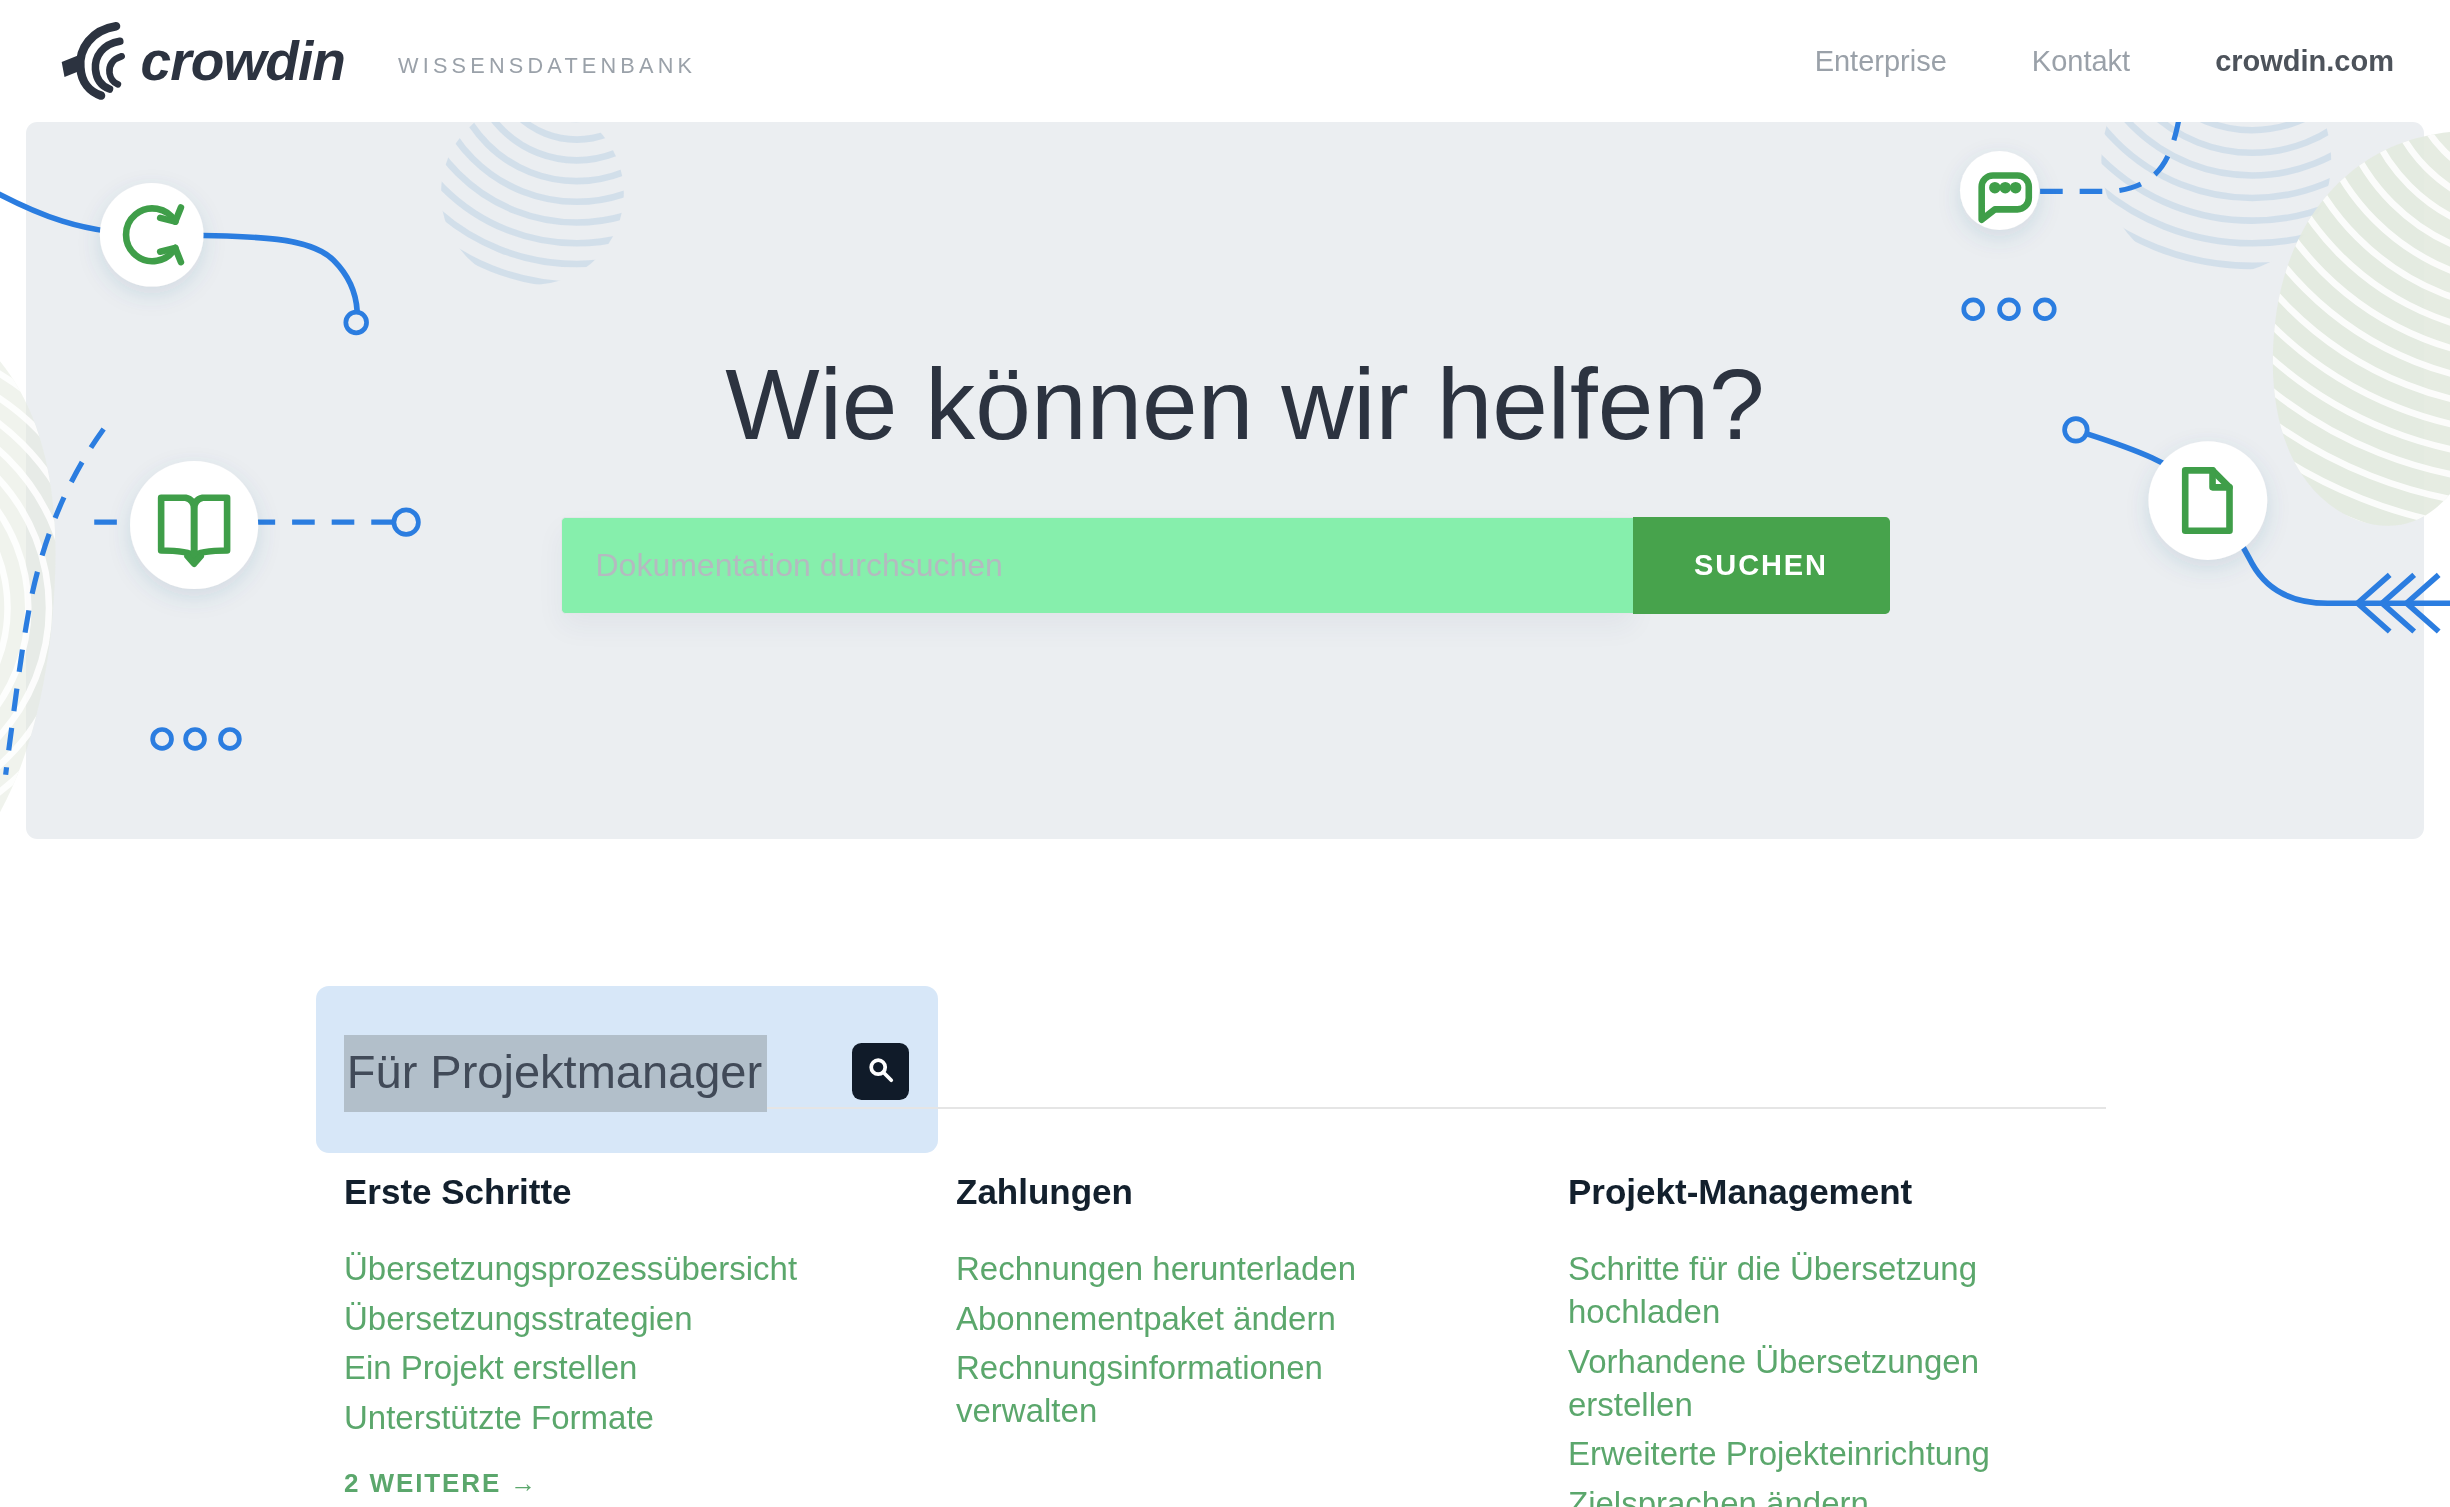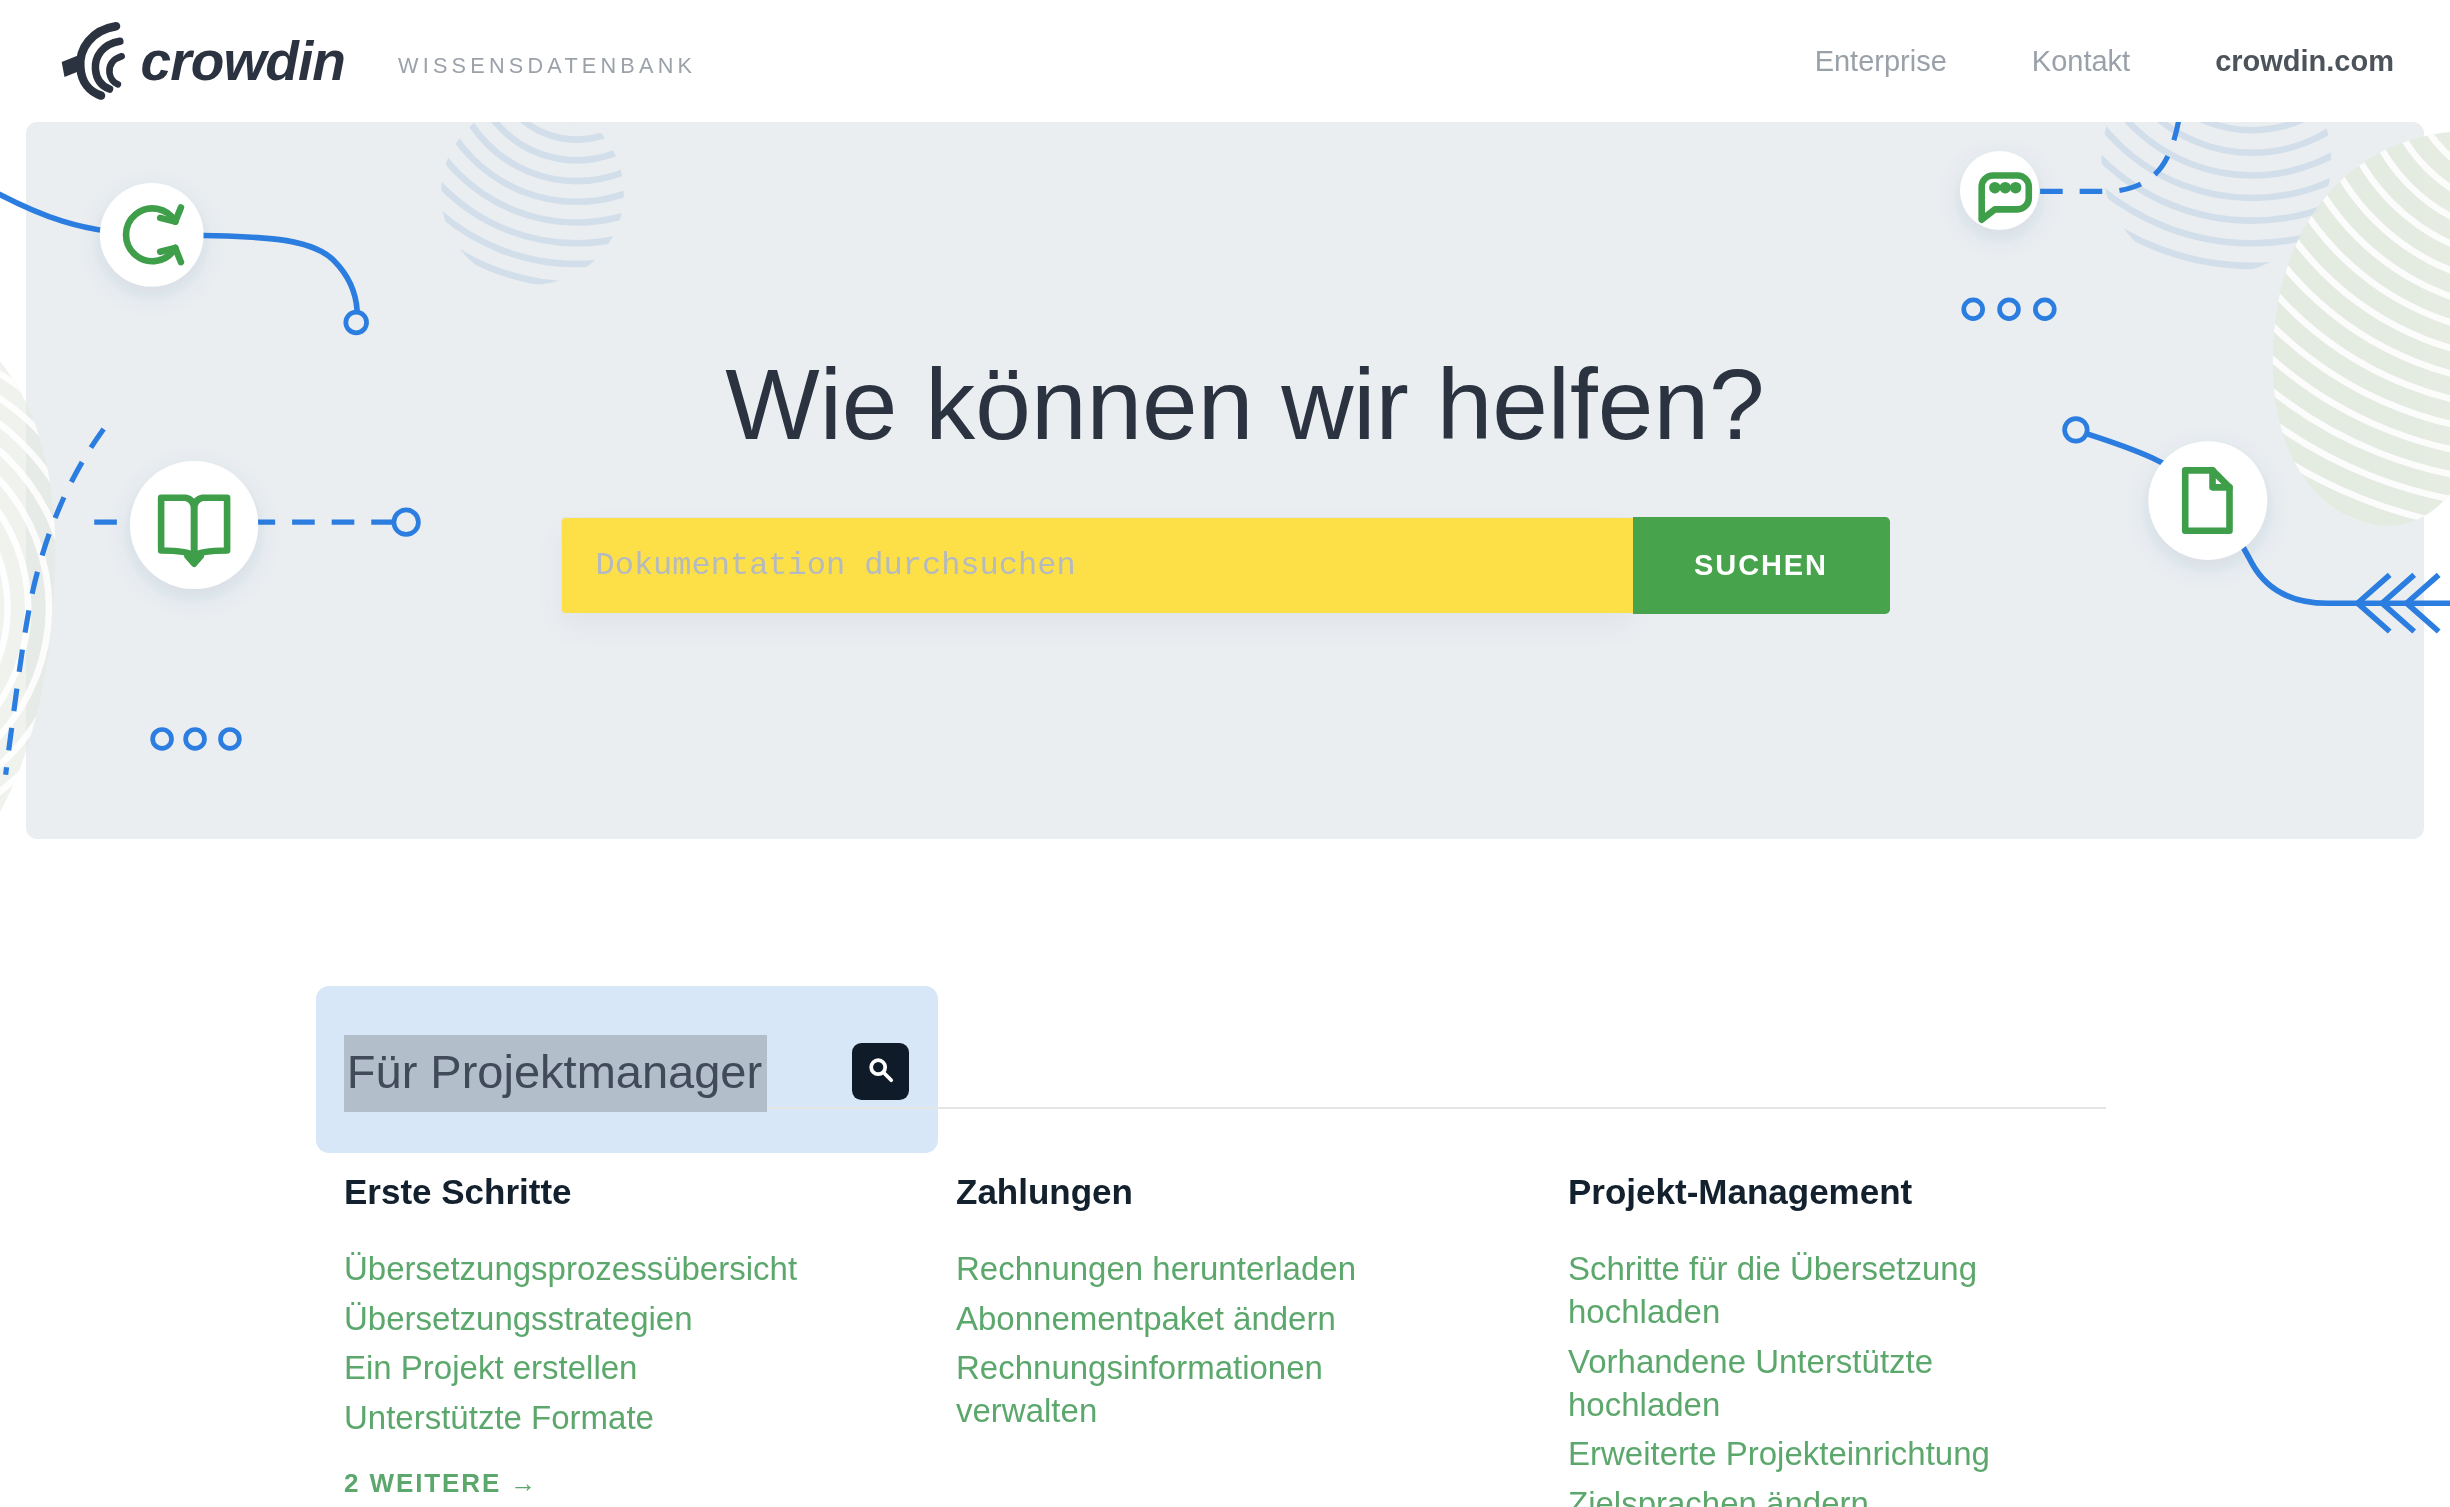--- a/index.html
+++ b/index.html
@@ -23,22 +23,22 @@
   .nav-link{font-size:29px;color:var(--nav_gray);cursor:pointer;}
   .nav-link.strong{color:var(--nav_dark);font-weight:700;}
 
   
   .hero-panel{position:absolute;left:26px;right:26px;top:122px;height:717px;background:var(--hero_bg);border-radius:11.3px;z-index:1;}
   .decor{position:absolute;left:0;top:0;width:2450px;height:1508px;z-index:2;pointer-events:none;}
   .hero-content{position:absolute;left:0;top:122px;width:2450px;height:717px;z-index:3;text-align:center;}
   .hero-title{padding-top:224px;font-size:100px;font-weight:300;color:var(--dark_navy);line-height:1.16;margin-left:40px;}
   .search-row{margin-top:55px;display:flex;justify-content:center;}
   .search-input{width:1072px;height:97px;border:0.9px solid #e3e6e9;border-right:none;border-radius:4.7px 0 0 4.7px;
-    background:#fde047;padding:0 34px;font-size:32px;color:#3c4654;outline:none;
-    box-shadow:0 13px 28px rgba(40,60,90,.05);font-family:Liberation Mono, monospace;}
+    background:#86efac;padding:0 34px;font-size:32px;color:#3c4654;outline:none;
+    box-shadow:0 13px 28px rgba(40,60,90,.05);font-family:Liberation Sans, sans-serif;}
   .search-input::placeholder{color:var(--placeholder_gray);}
   .search-btn{width:257px;height:97px;border:none;border-radius:0 4.7px 4.7px 0;background:var(--button_green);
     color:#fff;font-size:29px;font-weight:700;letter-spacing:1.9px;cursor:pointer;font-family:"Liberation Sans",sans-serif;}
 
   
   .content{position:absolute;top:839px;left:344px;width:1762px;z-index:3;padding-top:147px;}
   .title-row{position:relative;height:167px;}
   .highlight{position:absolute;left:-28px;top:0;width:622px;height:167px;background:var(--panel_blue);border-radius:13px;}
   .divider{position:absolute;left:0;right:0;top:121px;height:1.9px;background:var(--divider);}
   .title-line{position:absolute;left:0;top:49px;white-space:nowrap;}
@@ -274,20 +274,20 @@
       <ul>
         <li><a>Rechnungen herunterladen</a></li>
         <li><a>Abonnementpaket ändern</a></li>
         <li><a>Rechnungsinformationen verwalten</a></li>
       </ul>
     </div>
     <div class="col">
       <h3>Projekt-Management</h3>
       <ul>
         <li><a>Schritte für die Übersetzung hochladen</a></li>
-        <li><a>Vorhandene Unterstützte hochladen</a></li>
+        <li><a>Vorhandene Übersetzungen erstellen</a></li>
         <li><a>Erweiterte Projekteinrichtung</a></li>
         <li><a>Zielsprachen ändern</a></li>
       </ul>
     </div>
   </div>
 </div>
 
 
 </body></html>

